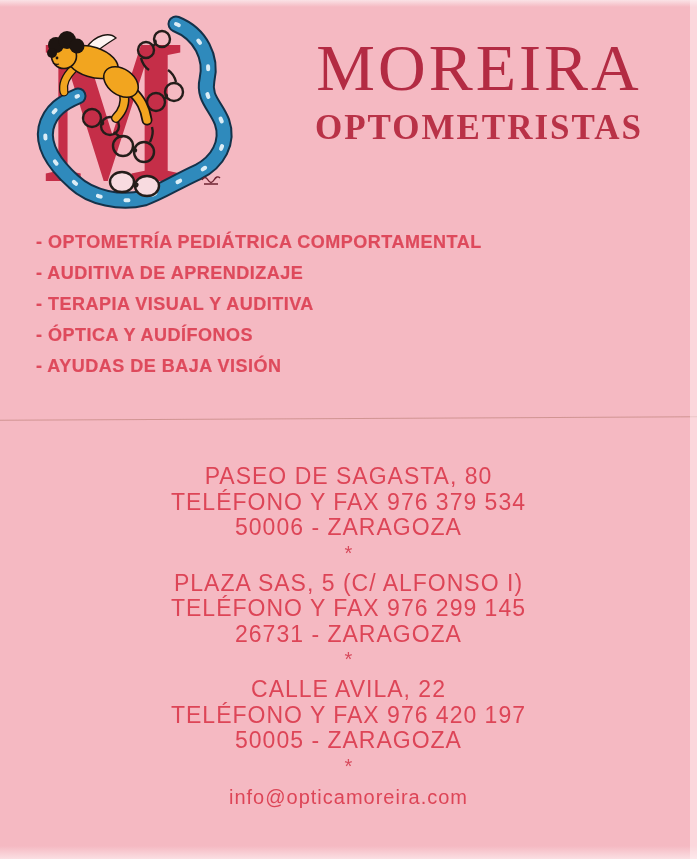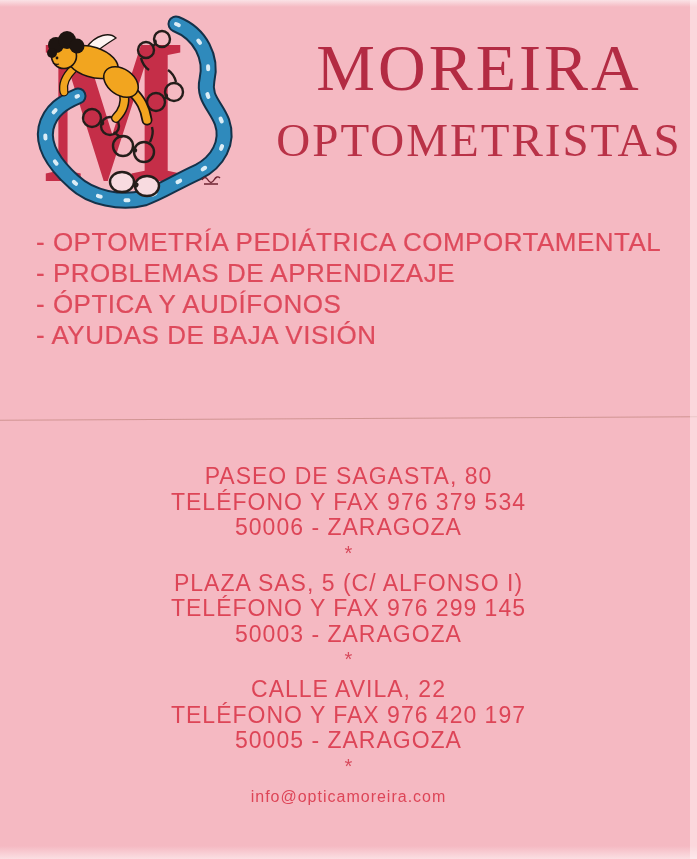--- a/index.html
+++ b/index.html
@@ -30,38 +30,38 @@
   }
   .brand{
     position:absolute;left:272px;top:34px;width:414px;text-align:center;
     color:#b32b43;
   }
   .brand-name{
     font-family:"Liberation Serif",serif;font-weight:normal;
     font-size:66px;line-height:68px;letter-spacing:3px;white-space:nowrap;
   }
   .brand-subtitle{
-    font-family:"Liberation Serif",serif;font-weight:normal;
-    font-size:47px;line-height:46px;letter-spacing:2px;margin-top:15px;
+    font-family:"Liberation Serif",serif;font-weight:bold;
+    font-size:35px;line-height:46px;letter-spacing:2px;margin-top:3px;
     color:#b93247;white-space:nowrap;
   }
   .services{
     position:absolute;left:36px;top:227px;margin:0;padding:0;list-style:none;
-    color:#de4a5c;font-size:26px;line-height:31px;letter-spacing:.5px;
-    font-weight:normal;-webkit-text-stroke:.2px #de4a5c;white-space:nowrap;
+    color:#de4a5c;font-size:18px;line-height:31px;letter-spacing:.5px;
+    font-weight:bold;-webkit-text-stroke:.2px #de4a5c;white-space:nowrap;
   }
   .locations{
     position:absolute;left:0;top:464px;width:697px;text-align:center;
     color:#dd4557;
   }
   .location{margin:0 0 6px 0;}
   .loc-line{font-size:23px;line-height:25.5px;letter-spacing:1px;white-space:nowrap;}
   .asterisk{font-size:20px;line-height:24px;color:#d84a5c;}
   .contact{margin-top:2px;}
-  .contact-line{font-size:16px;line-height:26.5px;letter-spacing:1px;color:#dd4557;}
+  .contact-line{font-size:20px;line-height:26.5px;letter-spacing:1px;color:#dd4557;}
 </style>
 </head>
 <body>
 
 <div class="card">
 
   <svg class="logo" viewBox="0 0 218 202" xmlns="http://www.w3.org/2000/svg">
 
     <g transform="translate(88,171) scale(0.72,1)">
       <text text-anchor="middle" font-family="Liberation Serif, serif" font-weight="bold" font-size="208" fill="#c52e48">M</text>
@@ -122,40 +122,41 @@
     <path d="M176,170 q3,-5 6,0 t6,0 t6,-2 M178,174 h14" stroke="#6d2331" stroke-width="1.4" fill="none"></path>
   </svg>
 
   <div class="brand">
     <div class="brand-name">MOREIRA</div>
     <div class="brand-subtitle">OPTOMETRISTAS</div>
   </div>
 
   <ul class="services">
     <li>- OPTOMETRÍA PEDIÁTRICA COMPORTAMENTAL</li>
-    <li>- PROBLEMAS DE APRENDIZAJE</li>
+    <li>- AUDITIVA DE APRENDIZAJE</li>
+    <li>- TERAPIA VISUAL Y AUDITIVA</li>
     <li>- ÓPTICA Y AUDÍFONOS</li>
     <li>- AYUDAS DE BAJA VISIÓN</li>
   </ul>
 
   <div class="seam"></div>
 
   <div class="locations">
 
     <section class="location">
       <div class="loc-line">PASEO DE SAGASTA, 80</div>
       <div class="loc-line">TELÉFONO Y FAX 976 379 534</div>
       <div class="loc-line">50006 - ZARAGOZA</div>
       <div class="asterisk">*</div>
     </section>
 
     <section class="location">
       <div class="loc-line">PLAZA SAS, 5 (C/ ALFONSO I)</div>
       <div class="loc-line">TELÉFONO Y FAX 976 299 145</div>
-      <div class="loc-line">50003 - ZARAGOZA</div>
+      <div class="loc-line">26731 - ZARAGOZA</div>
       <div class="asterisk">*</div>
     </section>
 
     <section class="location">
       <div class="loc-line">CALLE AVILA, 22</div>
       <div class="loc-line">TELÉFONO Y FAX 976 420 197</div>
       <div class="loc-line">50005 - ZARAGOZA</div>
       <div class="asterisk">*</div>
     </section>
 

